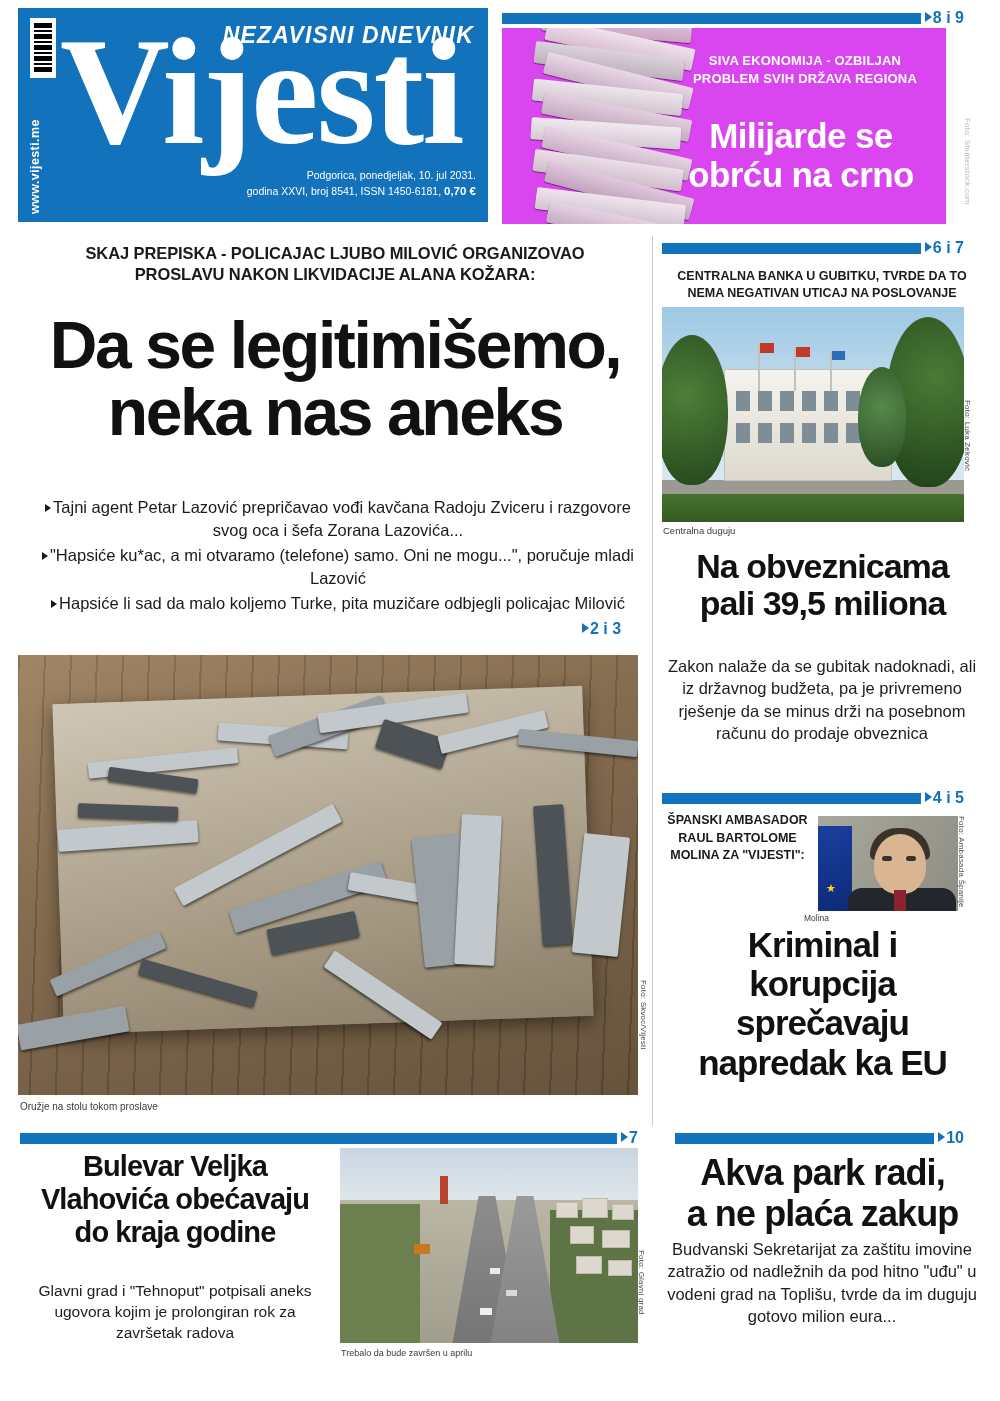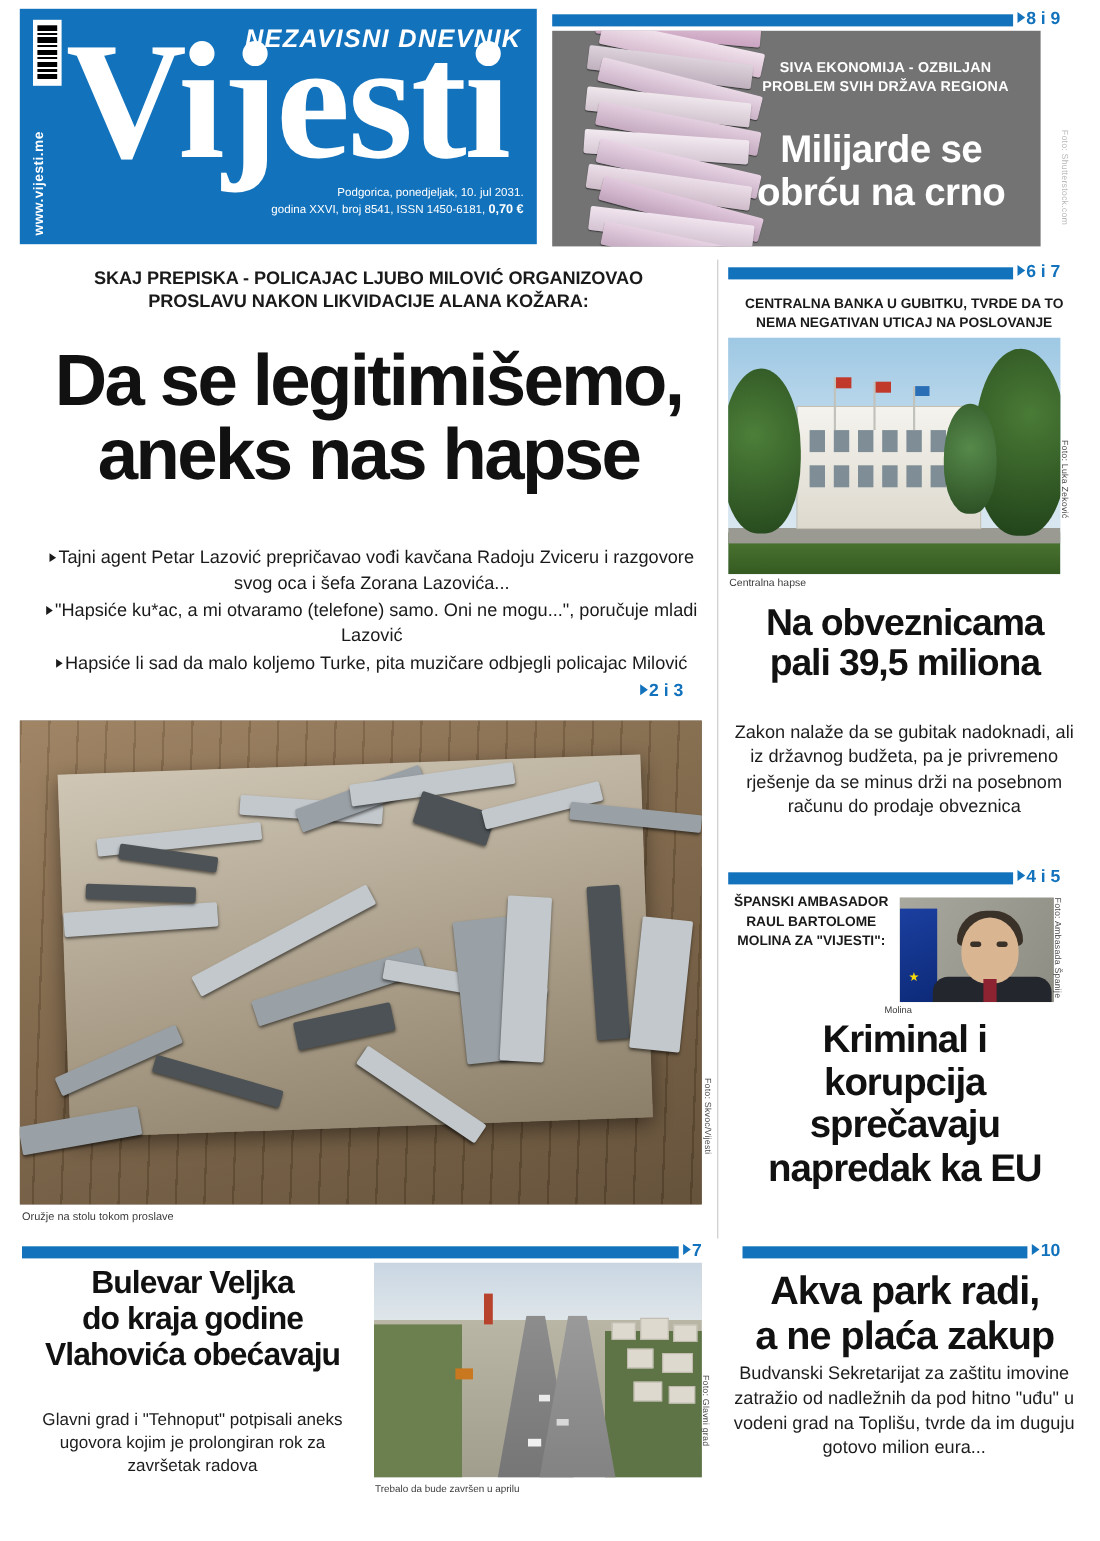--- a/index.html
+++ b/index.html
@@ -58,21 +58,21 @@
     border-left: 7px solid #1272bc;
     border-top: 5px solid transparent;
     border-bottom: 5px solid transparent;
     margin-right: 1px; vertical-align: 1px;
   }
 
   
   .teaser-top {
     position: absolute; left: 502px; top: 28px;
     width: 444px; height: 196px;
-    background: #737373; overflow: hidden;
+    background: #d946ef; overflow: hidden;
   }
   .money-stack {
     position: absolute; left: 20px; top: -14px;
     width: 240px; height: 230px;
     transform: rotate(9deg);
   }
   .bill {
     position: absolute; width: 150px; height: 22px;
     border-radius: 2px;
     box-shadow: 0 1px 1px rgba(0,0,0,.5);
@@ -309,21 +309,21 @@
   </div>
   <div class="credit-vert light" style="left:972px; top:118px;">Foto: Shutterstock.com</div>
 
   <div class="lead-kicker">
     <div>SKAJ PREPISKA - POLICAJAC LJUBO MILOVIĆ ORGANIZOVAO</div>
     <div>PROSLAVU NAKON LIKVIDACIJE ALANA KOŽARA:</div>
   </div>
 
   <div class="lead-head">
     <div>Da se legitimišemo,</div>
-    <div>aneks nas hapse</div>
+    <div>neka nas aneks</div>
   </div>
 
   <div class="lead-bullets">
     <span class="bl"><span class="tri-s"></span><span>Tajni agent Petar Lazović prepričavao vođi kavčana Radoju Zviceru i razgovore svog oca i šefa Zorana Lazovića...</span></span>
     <span class="bl"><span class="tri-s"></span><span>"Hapsiće ku*ac, a mi otvaramo (telefone) samo. Oni ne mogu...", poručuje mladi Lazović</span></span>
     <span class="bl"><span class="tri-s"></span><span>Hapsiće li sad da malo koljemo Turke, pita muzičare odbjegli policajac Milović</span></span>
   </div>
   <div class="lead-pages"><span class="tri"></span><span>2 i 3</span></div>
 
   <div class="photo-weapons">
@@ -390,21 +390,21 @@
     <div class="bank-tree" style="left:224px; top:10px;  width:84px;  height:170px; background:radial-gradient(circle at 60% 35%, #4a7b36, #1f3f18);"></div>
     <div class="bank-tree" style="left:196px; top:60px;  width:48px;  height:100px; background:radial-gradient(circle at 50% 40%, #56894a, #2a4c22);"></div>
     <div style="position:absolute;left:96px;top:36px;width:2px;height:48px;background:#c2c2bc;"></div>
     <div style="position:absolute;left:98px;top:36px;width:14px;height:10px;background:#c0392b;"></div>
     <div style="position:absolute;left:132px;top:40px;width:2px;height:44px;background:#c2c2bc;"></div>
     <div style="position:absolute;left:134px;top:40px;width:14px;height:10px;background:#c0392b;"></div>
     <div style="position:absolute;left:168px;top:44px;width:2px;height:40px;background:#c2c2bc;"></div>
     <div style="position:absolute;left:170px;top:44px;width:13px;height:9px;background:#2a6fb5;"></div>
   </div>
   <div class="credit-vert" style="left:972px; top:400px;">Foto: Luka Zeković</div>
-  <div class="cap-bank">Centralna hapse</div>
+  <div class="cap-bank">Centralna duguju</div>
 
   <div class="rc-head">
     <div>Na obveznicama</div>
     <div>pali 39,5 miliona</div>
   </div>
   <div class="rc-body">Zakon nalaže da se gubitak nadoknadi, ali iz državnog budžeta, pa je privremeno rješenje da se minus drži na posebnom računu do prodaje obveznica</div>
 
   <div class="flagbar" style="left:662px; top:790px; width:302px;">
     <div class="bar"></div>
     <div class="pg"><span class="tri"></span><span>4 i 5</span></div>
@@ -433,22 +433,22 @@
     <div>napredak ka EU</div>
   </div>
 
   <div class="flagbar" style="left:20px; top:1130px; width:618px;">
     <div class="bar"></div>
     <div class="pg"><span class="tri"></span><span>7</span></div>
   </div>
 
   <div class="bl-head">
     <div>Bulevar Veljka</div>
+    <div>Vlahovića obećavaju</div>
     <div>do kraja godine</div>
-    <div>Vlahovića obećavaju</div>
   </div>
   <div class="bl-body">Glavni grad i "Tehnoput" potpisali aneks ugovora kojim je prolongiran rok za završetak radova</div>
 
   <div class="photo-road">
     <div class="road-sky"></div>
     <div class="road-ground"></div>
     <div class="road-green" style="left:0;   top:56px;  width:80px;  height:140px; background:#6c7f4e;"></div>
     <div class="road-green" style="left:210px;top:62px;  width:90px;  height:134px; background:#5e7447;"></div>
     <div class="road-strip"></div>
     <div class="road-strip2"></div>

